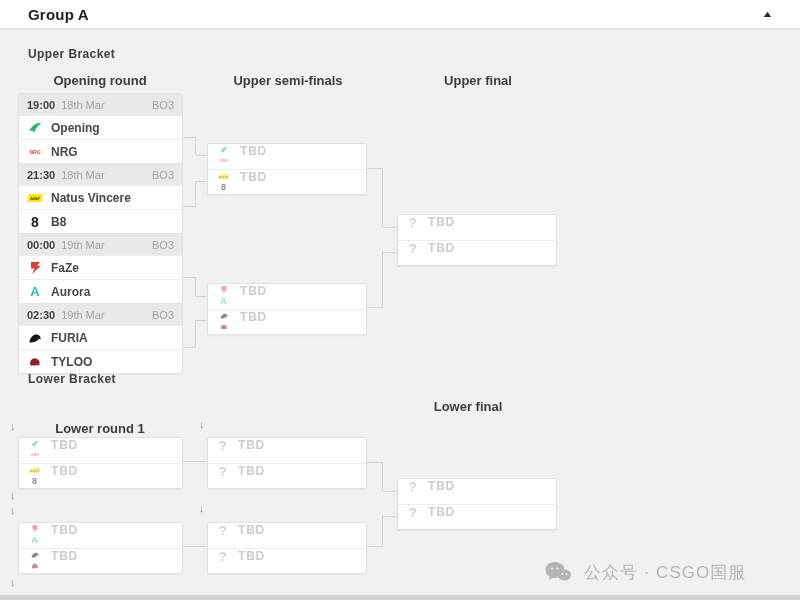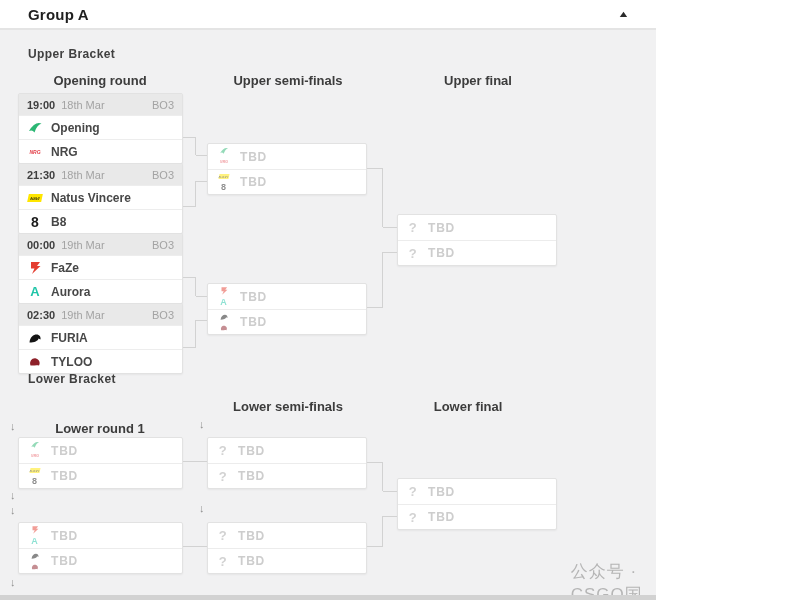--- a/index.html
+++ b/index.html
@@ -1,38 +1,38 @@
 <!DOCTYPE html>
 <html><head>
 <meta charset="utf-8">
 <style>
   html,body { margin:0; padding:0; background:#ffffff; }
   body { font-family:"Liberation Sans", sans-serif; }
-  .stage { position:relative; width:656px; height:600px; background:#f1f1f2; overflow:hidden; }
+  .stage { position:relative; width:800px; height:600px; background:#f1f1f2; overflow:hidden; }
 
   
   .topbar { position:absolute; top:0; left:0; right:0; height:30px; background:#ffffff;
             border-bottom:2px solid #e4e4e4; display:flex; align-items:center; padding:0 28px; box-sizing:border-box; }
   .group-title { font-size:15px; font-weight:800; color:#1f1f1f; letter-spacing:0.2px; }
   .collapse-caret { margin-left:auto; font-size:9px; color:#2a2a2a; cursor:pointer; transform:scaleX(1.4); }
 
   
   .seclabel { position:absolute; font-size:12px; font-weight:700; color:#404040; letter-spacing:0.4px; }
   .colhead  { position:absolute; width:200px; text-align:center; font-size:13px; font-weight:700; color:#3c3c3c; }
 
   
   .card { position:absolute; background:#ffffff; border:1px solid #e2e2e2; border-radius:2px;
           box-shadow:0 1px 2px rgba(0,0,0,0.05); box-sizing:border-box; }
   .mc-header { display:flex; align-items:center; height:21px; background:#e9e9e9; padding:0 8px; font-size:11px; }
   .mc-time { font-weight:700; color:#3f3f3f; }
   .mc-date { color:#a3a3a3; margin-left:6px;text-align:right; }
   .mc-fmt  { margin-left:auto; color:#a3a3a3; }
   .team-row { display:flex; align-items:center; height:23px; padding:0 8px; border-top:1px solid #ededed;
               font-size:12px; font-weight:600; color:#474747; gap:8px; }
-  .tbd-row { display:flex; align-items:center; height:25px; padding:0 8px; font-size:12px; font-weight:700;
+  .tbd-row { display:flex; align-items:flex-start; height:25px; padding:0 8px; font-size:12px; font-weight:700;
              color:#cdcdcd; letter-spacing:0.8px; gap:8px; box-sizing:border-box; }
   .tbd-row + .tbd-row { border-top:1px solid #ececec; }
 
   
   .logo { width:16px; height:16px; display:flex; align-items:center; justify-content:center; flex:none; }
   .logo svg { width:100%; height:100%; display:block; }
   .wm-nrg  { font-size:5px; font-weight:900; font-style:italic; letter-spacing:0; }
   .navi-box { width:14px; height:8px; background-color:currentColor; transform:skewX(-12deg);
               display:flex; align-items:center; justify-content:center; }
   .wm-navi { font-size:4px; font-weight:900; color:#111; font-style:italic; }
@@ -274,21 +274,20 @@
   <div class="ln lt" style="left:196px;top:296px;width:11px;height:1px"></div>
   <div class="ln lb lr" style="left:183px;top:320px;width:13px;height:28px"></div>
   <div class="ln lt" style="left:196px;top:320px;width:11px;height:1px"></div>
   <div class="ln lt lr" style="left:367px;top:168px;width:16px;height:59px"></div>
   <div class="ln lt" style="left:383px;top:227px;width:14px;height:1px"></div>
   <div class="ln lb lr" style="left:367px;top:252px;width:16px;height:56px"></div>
   <div class="ln lt" style="left:383px;top:252px;width:14px;height:1px"></div>
 
   <div class="seclabel" style="left:28px;top:372px">Lower Bracket</div>
   <div class="colhead" style="left:0px;top:421px">Lower round 1</div>
-  <div class="colhead" style="left:188px;top:399px">Lower semi-finals</div>
   <div class="colhead" style="left:368px;top:399px">Lower final</div>
 
   <div class="drop" style="left:10px;top:421px">↓</div>
   <div class="drop" style="left:10px;top:490px">↓</div>
   <div class="drop" style="left:10px;top:505px">↓</div>
   <div class="drop" style="left:10px;top:577px">↓</div>
   <div class="drop" style="left:199px;top:419px">↓</div>
   <div class="drop" style="left:199px;top:503px">↓</div>
 
   <div class="card" style="left:18px;top:437px;width:165px">

